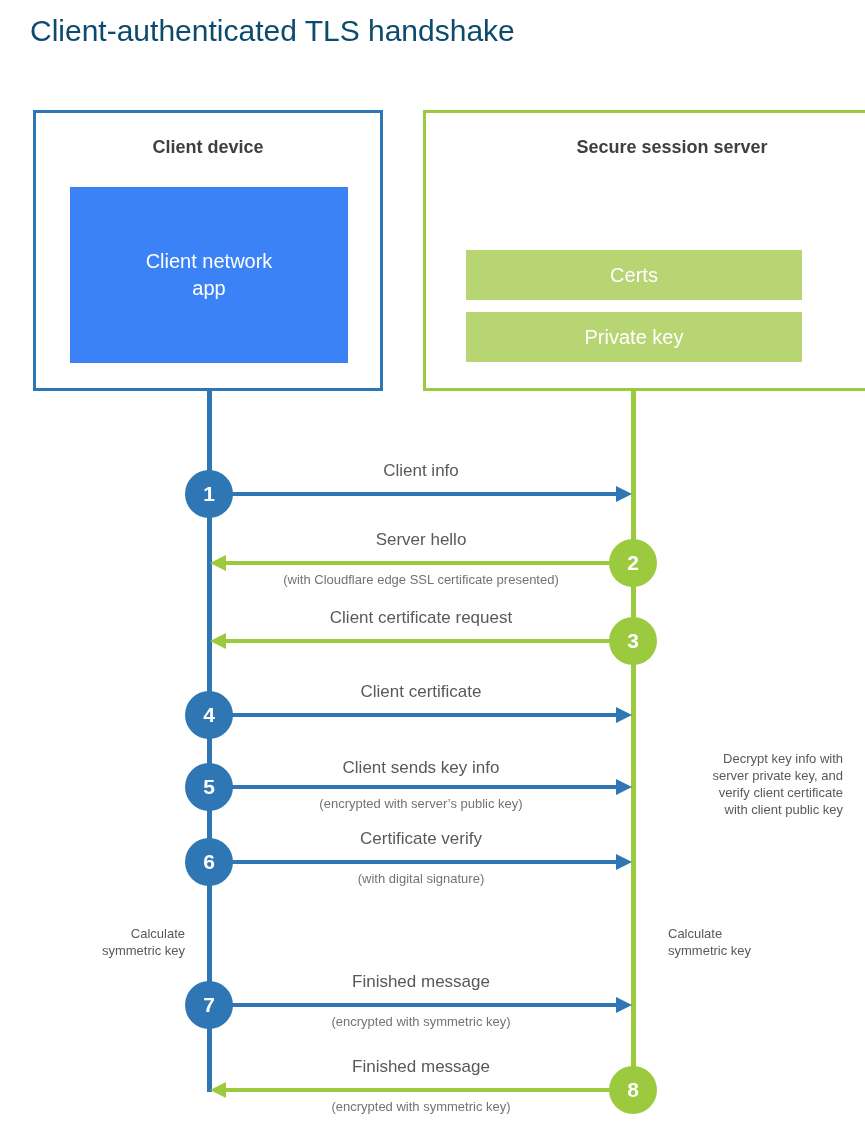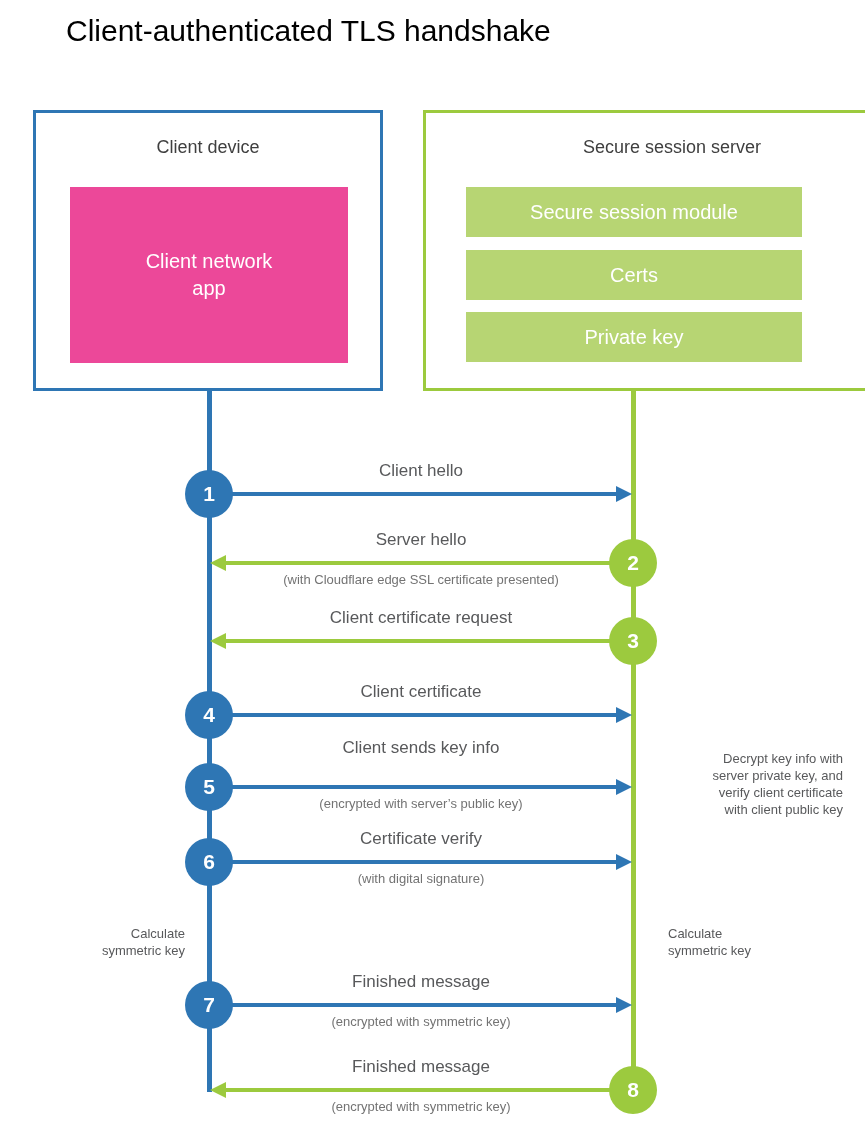--- a/index.html
+++ b/index.html
@@ -3,33 +3,33 @@
 <meta charset="utf-8">
 <style>
   html,body { margin:0; padding:0; background:#ffffff; }
   body { font-family:"Liberation Sans", "DejaVu Sans", sans-serif; }
   .canvas {
     position:relative; width:865px; height:1146px; background:#ffffff;
     overflow:hidden;
   }
   .page-title {
     position:absolute; left:30px; top:14px;
-    font-size:30px; font-weight:300; color:#000000; letter-spacing:0px;margin-left:36px;
+    font-size:30px; font-weight:300; color:#0c4a6e; letter-spacing:0px;
   }
   
   .actor-box { position:absolute; top:110px; height:281px; background:#fff; box-sizing:border-box; }
   .actor-box.client { left:33px; width:350px; border:3px solid #2e76b4; }
   .actor-box.server { left:423px; width:498px; border:3px solid #9cca3e;padding-left:35px; }
   .actor-title {
     position:absolute; top:24px; left:0; width:100%; text-align:center;
-    font-size:18px; font-weight:normal; color:#3f3f3f;
+    font-size:18px; font-weight:bold; color:#3f3f3f;
   }
   .client-app {
     position:absolute; left:34px; top:74px; width:278px; height:176px;
-    background:#ec4899; color:#ffffff; font-size:20px;
+    background:#3b82f6; color:#ffffff; font-size:20px;
     display:flex; align-items:center; justify-content:center; text-align:center;
     white-space:pre-line; line-height:1.35;
   }
   .module-bar {
     position:absolute; left:40px; width:336px; height:50px;
     background:#b7d573; color:#ffffff; font-size:20px;
     display:flex; align-items:center; justify-content:center; text-align:center;
   }
   
   .lifeline { position:absolute; width:5px; }
@@ -67,32 +67,31 @@
   <div class="page-title">Client-authenticated TLS handshake</div>
 
   <div class="actor-box client">
     <div class="actor-title">Client device</div>
     <div class="client-app">Client network
 app</div>
   </div>
 
   <div class="actor-box server">
     <div class="actor-title">Secure session server</div>
-    <div class="module-bar" style="top:74px">Secure session module</div>
     <div class="module-bar" style="top:137px">Certs</div>
     <div class="module-bar" style="top:199px">Private key</div>
   </div>
 
   <div class="lifeline blue"></div>
   <div class="lifeline green"></div>
 
   <div>
     <div class="hline blue" style="left:209px;top:492px;width:407px"></div>
     <div class="ah right" style="left:616px;top:486px"></div>
-    <div class="msg" style="top:461px">Client hello</div>
+    <div class="msg" style="top:461px">Client info</div>
     <div class="circle blue" style="left:185px;top:470px">
       <span>1</span>
     </div>
   </div>
 
   <div>
     <div class="ah left" style="left:210px;top:555px"></div>
     <div class="hline green" style="left:226px;top:561px;width:407px"></div>
     <div class="msg" style="top:530px">Server hello</div>
     <div class="sub" style="top:572px">(with Cloudflare edge SSL certificate presented)</div>
@@ -115,21 +114,21 @@
     <div class="ah right" style="left:616px;top:707px"></div>
     <div class="msg" style="top:682px">Client certificate</div>
     <div class="circle blue" style="left:185px;top:691px">
       <span>4</span>
     </div>
   </div>
 
   <div>
     <div class="hline blue" style="left:209px;top:785px;width:407px"></div>
     <div class="ah right" style="left:616px;top:779px"></div>
-    <div class="msg" style="top:738px">Client sends key info</div>
+    <div class="msg" style="top:758px">Client sends key info</div>
     <div class="sub" style="top:796px">(encrypted with server’s public key)</div>
     <div class="circle blue" style="left:185px;top:763px">
       <span>5</span>
     </div>
   </div>
 
   <div>
     <div class="hline blue" style="left:209px;top:860px;width:407px"></div>
     <div class="ah right" style="left:616px;top:854px"></div>
     <div class="msg" style="top:829px">Certificate verify</div>

